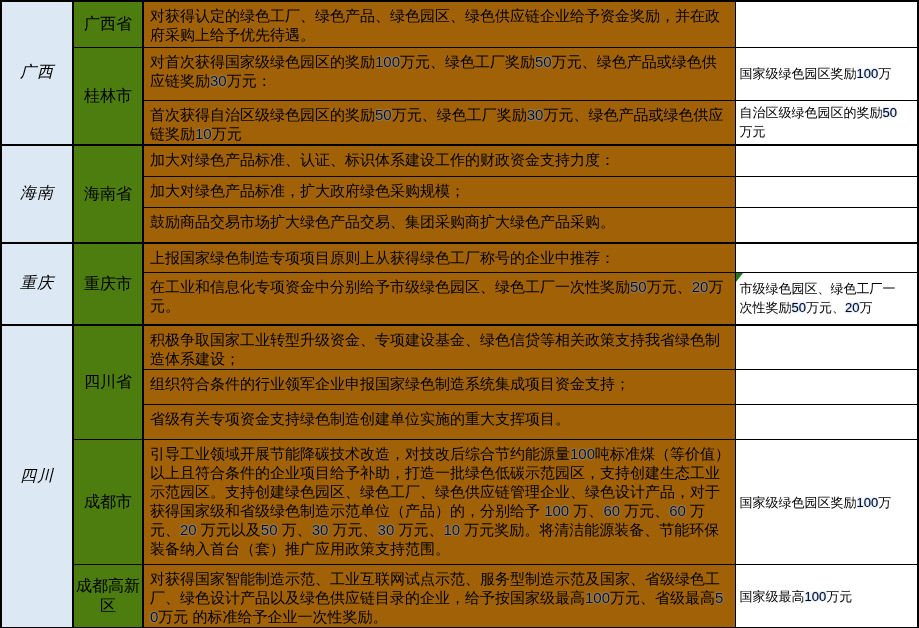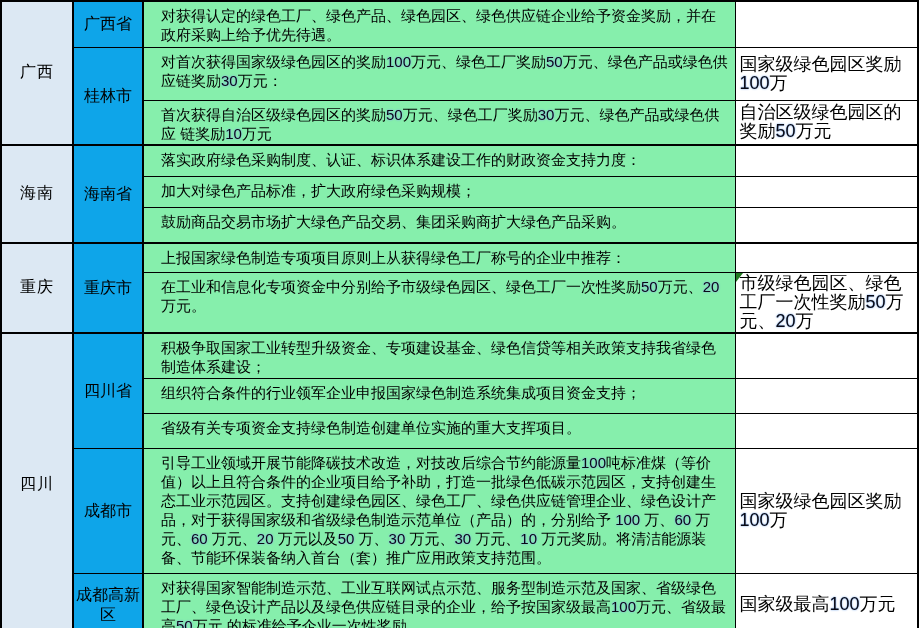--- a/index.html
+++ b/index.html
@@ -18,38 +18,38 @@
   }
   
   td.c1{border-right-width:2px;}
   td.c2{border-right-width:2px;}
   
   tr.secstart > td{border-top-width:2px;}
 
   td.c1{
     background:#dce8f3;
     text-align:center;vertical-align:middle;
-    font-size:16px;letter-spacing:1px;
+    font-size:16px;letter-spacing:1px;font-style:italic;
   }
   td.c2{
-    background:#0ea5e9;
+    background:#4d7c0f;
     text-align:center;vertical-align:middle;
     font-size:16px;line-height:20px;
     padding:0 2px;
   }
   td.c3{
-    background:#86efac;
+    background:#a16207;
     vertical-align:top;text-align:left;
     font-size:15px;line-height:19px;
-    padding:4px 4px 1px 17px;
+    padding:4px 4px 1px 6px;
   }
   td.c4{
     background:#fff;
     vertical-align:middle;text-align:left;
-    font-size:18px;line-height:19px;
+    font-size:13px;line-height:19px;
     padding:1px 9px 1px 4px;
     position:relative;
   }
   .marker{
     position:absolute;top:0;left:0;
     width:0;height:0;
     border-left:7px solid #1f7a1f;
     border-bottom:9px solid transparent;
   }
   .num{
@@ -83,21 +83,21 @@
       <td class="c4"><span class="txt">国家级绿色园区奖励<span class="num">100</span>万</span></td>
     </tr>
     <tr style="height:38px">
       <td class="c3"><span class="txt">首次获得自治区级绿色园区的奖励<span class="num">50</span>万元、绿色工厂奖励<span class="num">30</span>万元、绿色产品或绿色供应 链奖励<span class="num">10</span>万元</span></td>
       <td class="c4"><span class="txt">自治区级绿色园区的奖励<span class="num">50</span>万元</span></td>
     </tr>
 
     <tr class="secstart" style="height:32px">
       <td class="c1" rowspan="3"><span class="txt">海南</span></td>
       <td class="c2" rowspan="3"><span class="txt">海南省</span></td>
-      <td class="c3"><span class="txt">落实政府绿色采购制度、认证、标识体系建设工作的财政资金支持力度：</span></td>
+      <td class="c3"><span class="txt">加大对绿色产品标准、认证、标识体系建设工作的财政资金支持力度：</span></td>
       <td class="c4"></td>
     </tr>
     <tr style="height:31px">
       <td class="c3"><span class="txt">加大对绿色产品标准，扩大政府绿色采购规模；</span></td>
       <td class="c4"></td>
     </tr>
     <tr style="height:35px">
       <td class="c3"><span class="txt">鼓励商品交易市场扩大绿色产品交易、集团采购商扩大绿色产品采购。</span></td>
       <td class="c4"></td>
     </tr>

